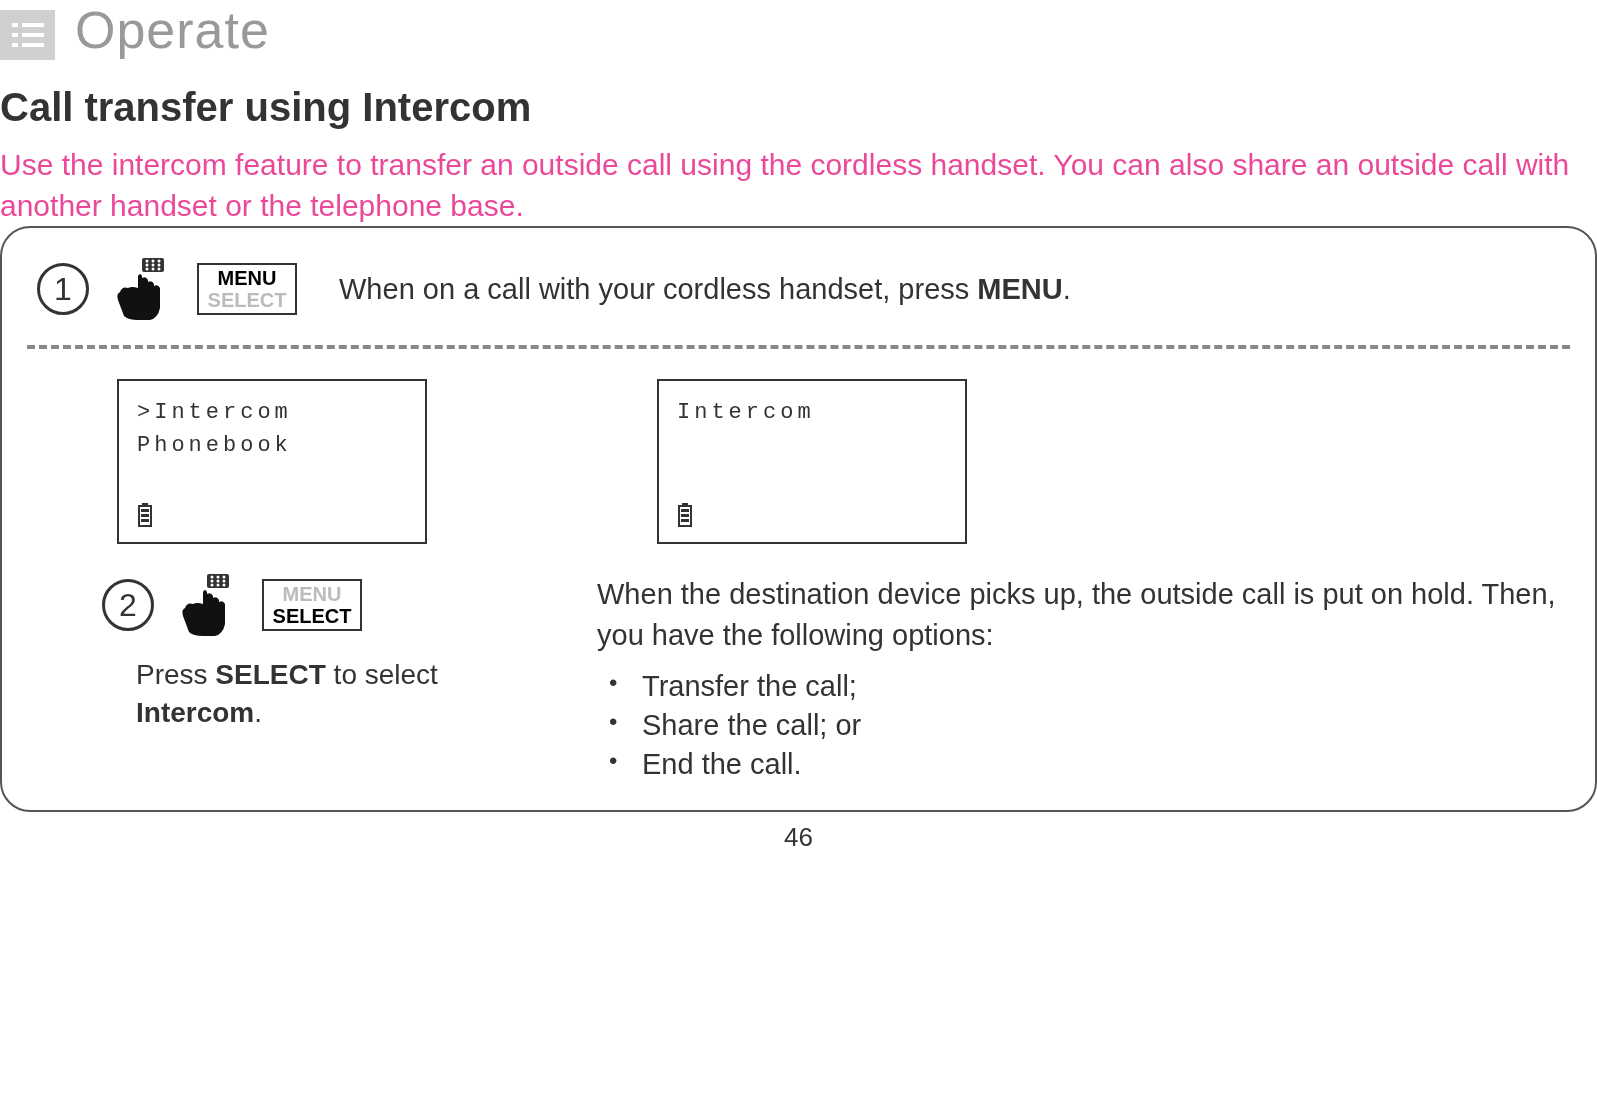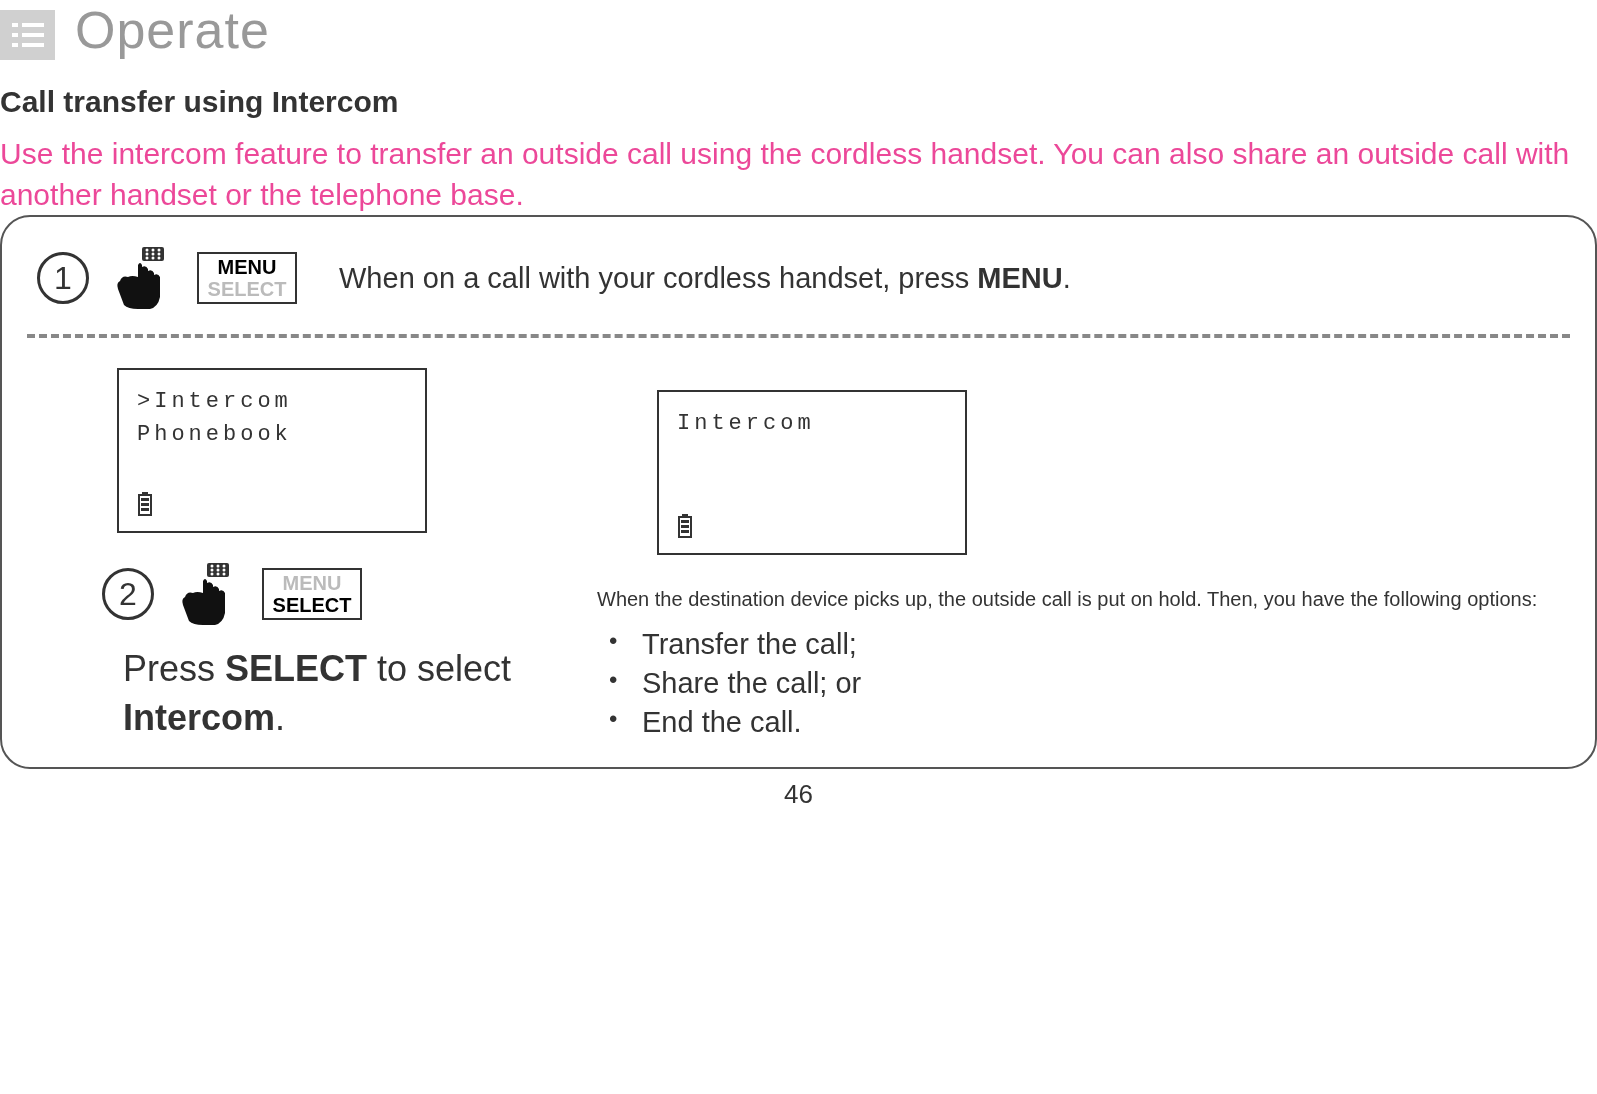--- a/index.html
+++ b/index.html
@@ -34,21 +34,21 @@
     .section-title {
       font-size: 52px;
       font-weight: 300;
       color: #999;
       letter-spacing: 1px;
     }
     .content {
       padding: 0 0 0 0;
     }
     .main-heading {
-      font-size: 30px;
+      font-size: 40px;
       font-weight: bold;
       color: #333;
       margin-bottom: 15px;
     }
     .intro-text {
       font-size: 30px;
       color: #ec4899;
       line-height: 1.35;
     }
     .steps-container {
@@ -113,21 +113,20 @@
       margin-left: 17px;
     }
     .divider {
       border-top: 4px dashed #888;
       margin: 0 -10px 30px -10px;
     }
     .step-columns {
       display: flex;
       gap: 60px;
       padding-left: 80px;
-      align-items: flex-end;
     }
     .left-col {
       flex: 0 0 420px;
     }
     .right-col {
       flex: 1;
     }
     .screen-box {
       border: 2px solid #333;
       width: 310px;
@@ -151,27 +150,27 @@
       height: 24px;
     }
     .step2-row {
       display: flex;
       align-items: center;
       gap: 25px;
       margin-bottom: 20px;
       margin-left: -15px;
     }
     .step2-text {
-      font-size: 36px;
+      font-size: 28px;
       color: #333;
       line-height: 1.35;
-      margin-left: 6px;
+      margin-left: 19px;
     }
     .right-text {
-      font-size: 20px;
+      font-size: 29px;
       color: #333;
       line-height: 1.4;
       margin-top: 0px;
       margin-bottom: 12px;
     }
     .option-list {
       list-style: none;
       padding-left: 0;
     }
     .option-list li {

